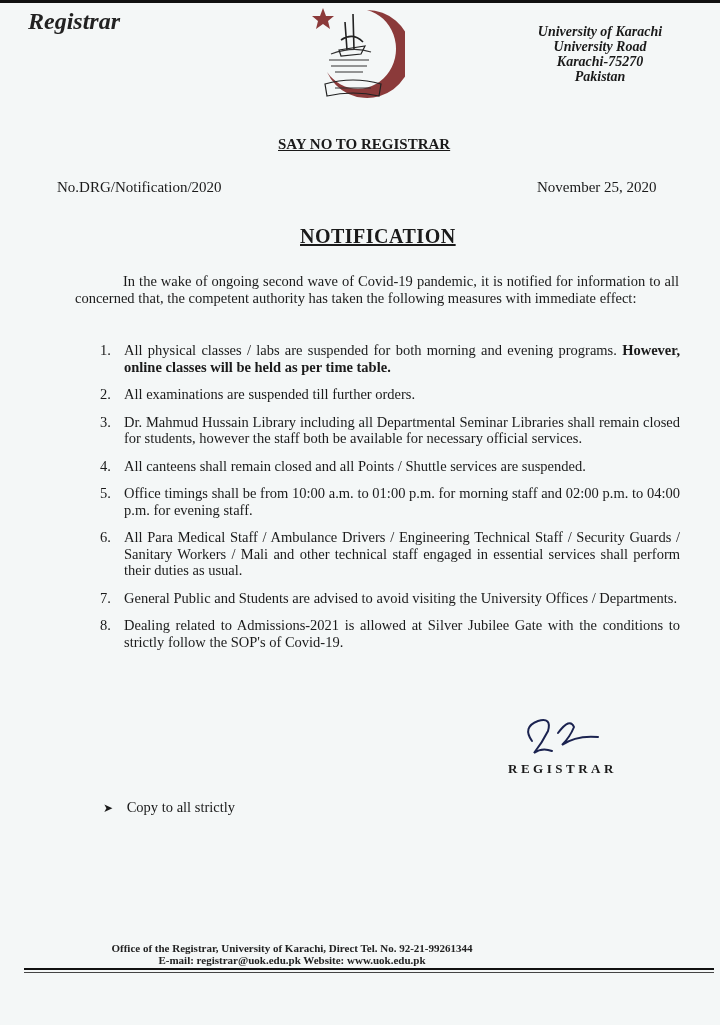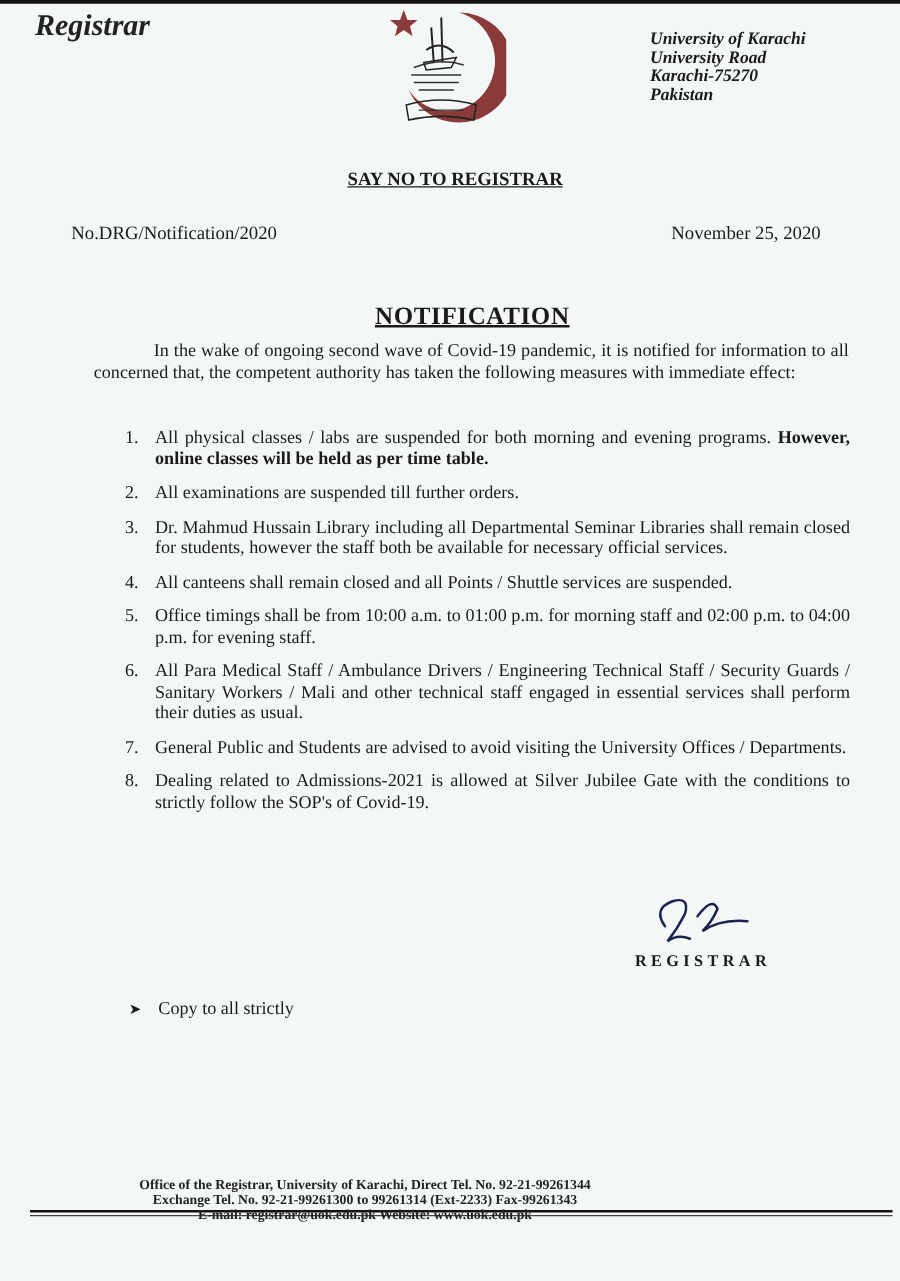--- a/index.html
+++ b/index.html
@@ -13,30 +13,30 @@
     .topbar { position: absolute; left: 0; top: 0; width: 720px; height: 3px; background: #111; }
     .registrar-head {
       position: absolute; left: 28px; top: 8px;
       font-size: 24px; font-style: italic; font-weight: bold; color: #222;
     }
     .logo { position: absolute; left: 305px; top: 2px; width: 100px; height: 100px; }
     .address {
       position: absolute; right: 40px; top: 24px; width: 160px;
       text-align: right; font-style: italic; font-weight: bold; font-size: 14px; line-height: 15px;
     }
-    .address div { text-align: left; }
+    .address div { text-align: center; }
     .slogan {
       position: absolute; left: 278px; top: 136px;
       font-size: 15px; font-weight: bold; text-decoration: underline;
     }
     .ref { position: absolute; left: 57px; top: 179px; font-size: 15px; }
     .date { position: absolute; left: 537px; top: 179px; font-size: 15px; }
     .title {
       position: absolute; left: 300px; top: 225px;
-      font-size: 20px; font-weight: bold; text-decoration: underline; letter-spacing: 0.5px; margin-top: 17px;
+      font-size: 20px; font-weight: bold; text-decoration: underline; letter-spacing: 0.5px;
     }
     .intro {
       position: absolute; left: 75px; top: 273px; width: 604px;
       font-size: 14.5px; line-height: 16.5px; text-align: justify; text-indent: 48px;
     }
     .items { position: absolute; left: 100px; top: 342px; width: 580px; margin: 0; padding: 0; list-style: none; }
     .item {
       position: relative; padding-left: 24px; font-size: 14.5px; line-height: 16.5px;
       text-align: justify; margin-bottom: 11px;
     }
@@ -130,15 +130,14 @@
 
 <div class="copy">
   <span class="arrow">➤</span>
   <span>Copy to all strictly</span>
 </div>
 
 <div class="footer-line-1"></div>
 <div class="footer-line-2"></div>
 <div class="footer">
   <div>Office of the Registrar, University of Karachi, Direct Tel. No. 92-21-99261344</div>
-  <div>Exchange Tel. No. 92-21-99261300 to 99261314 (Ext-2233) Fax-99261343</div>
   <div>E-mail: registrar@uok.edu.pk Website: www.uok.edu.pk</div>
 </div>
 
 </body></html>

